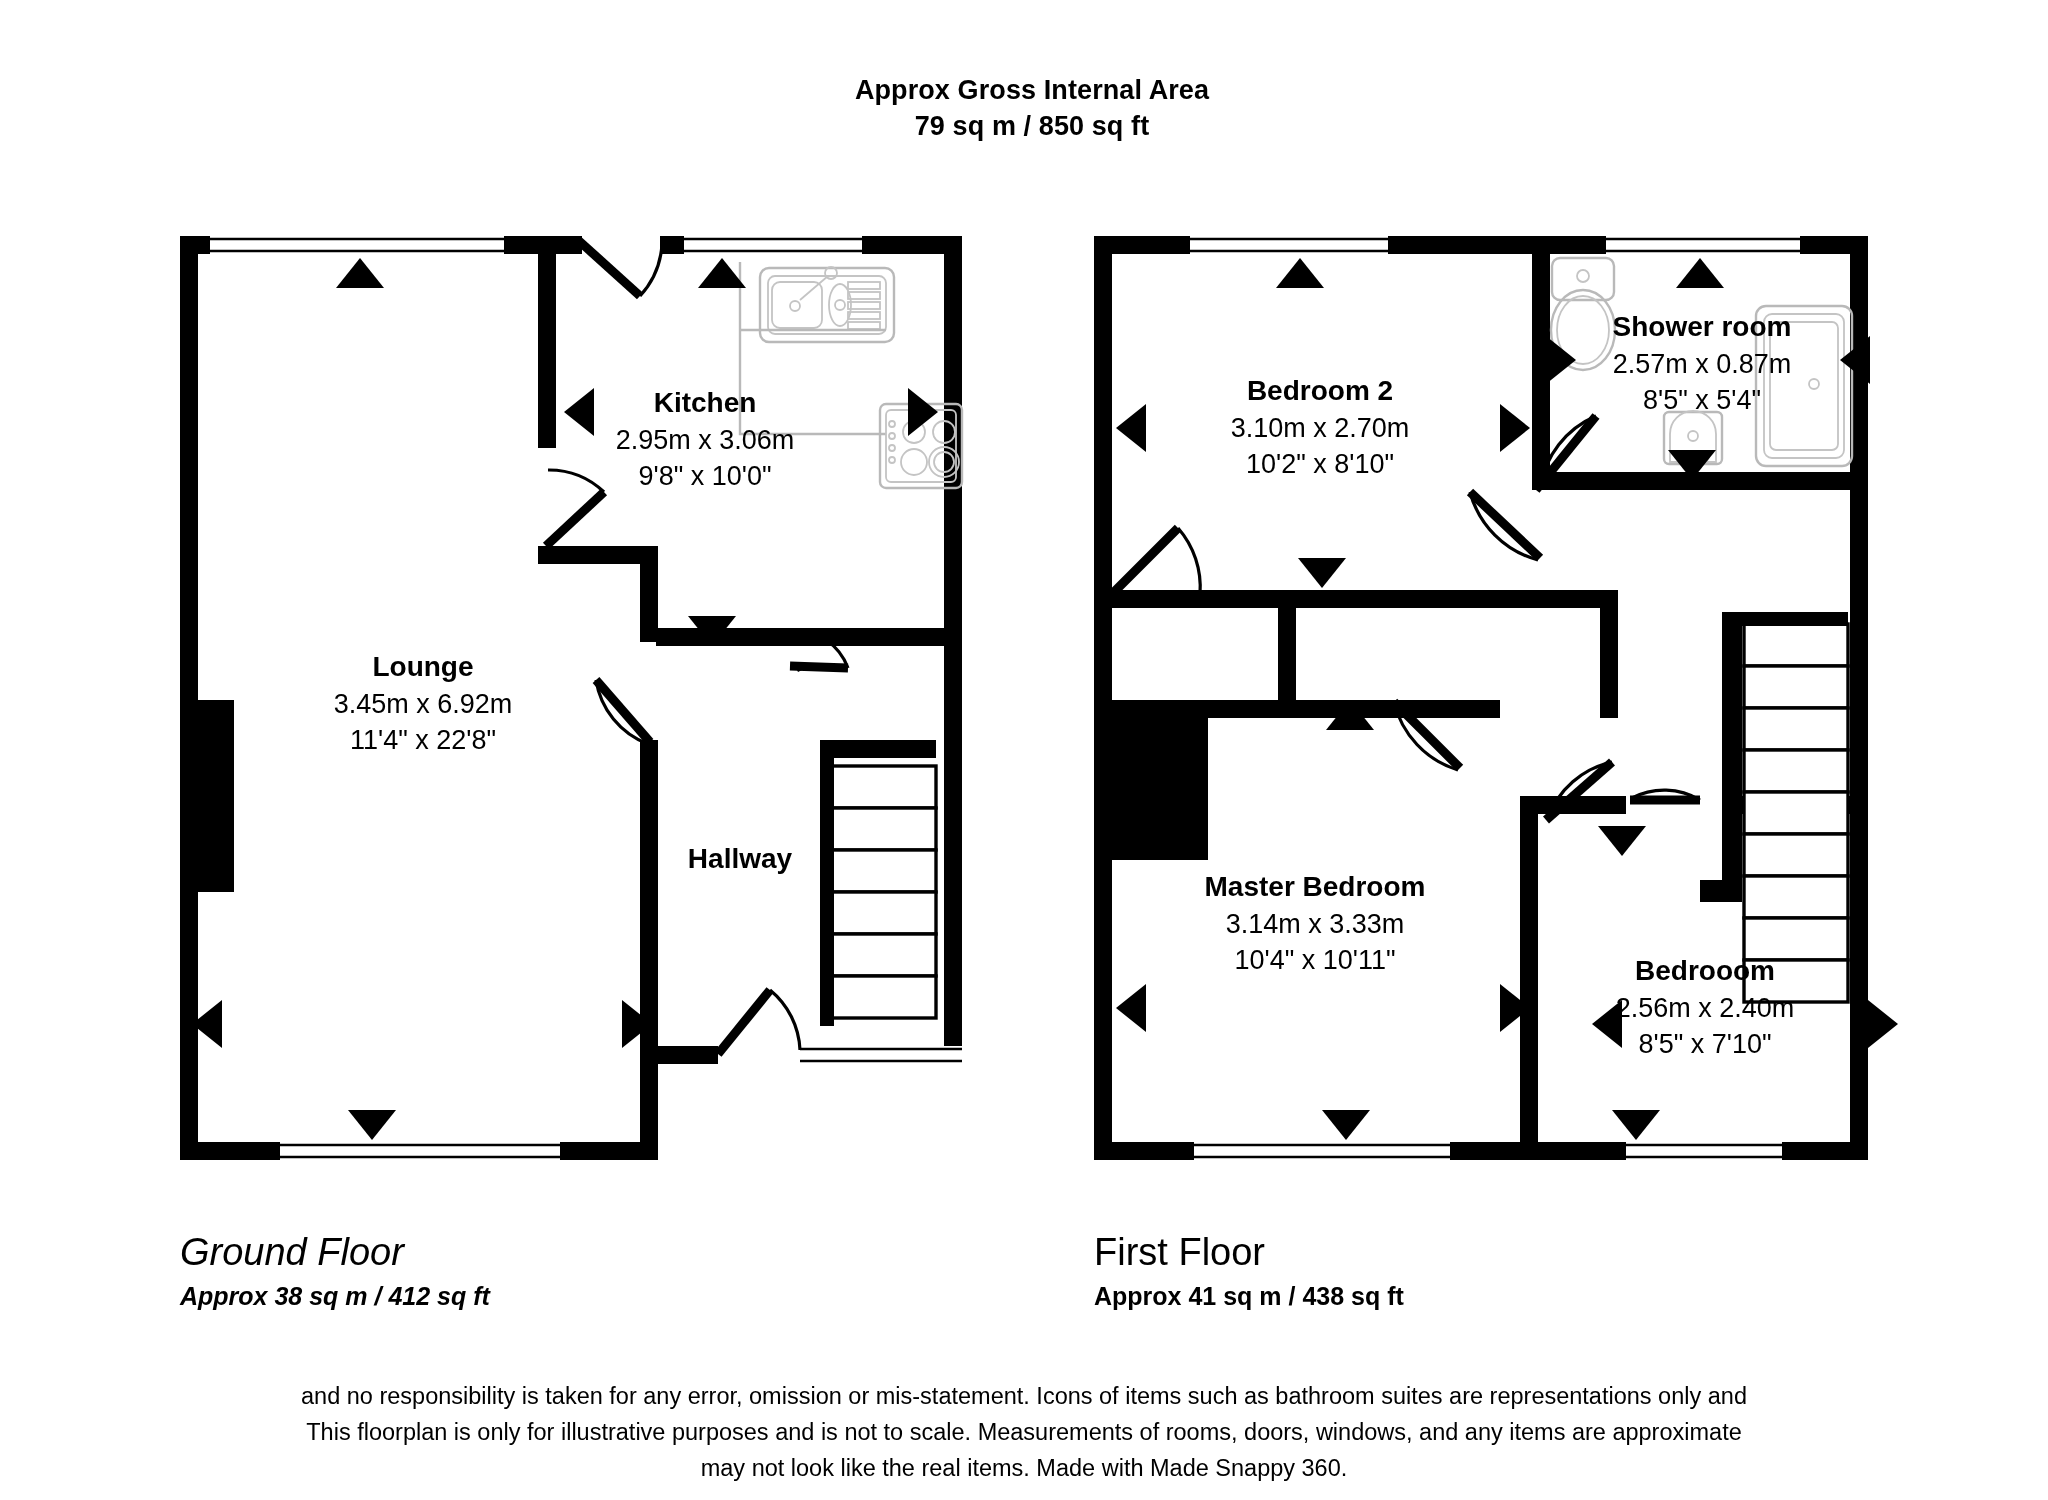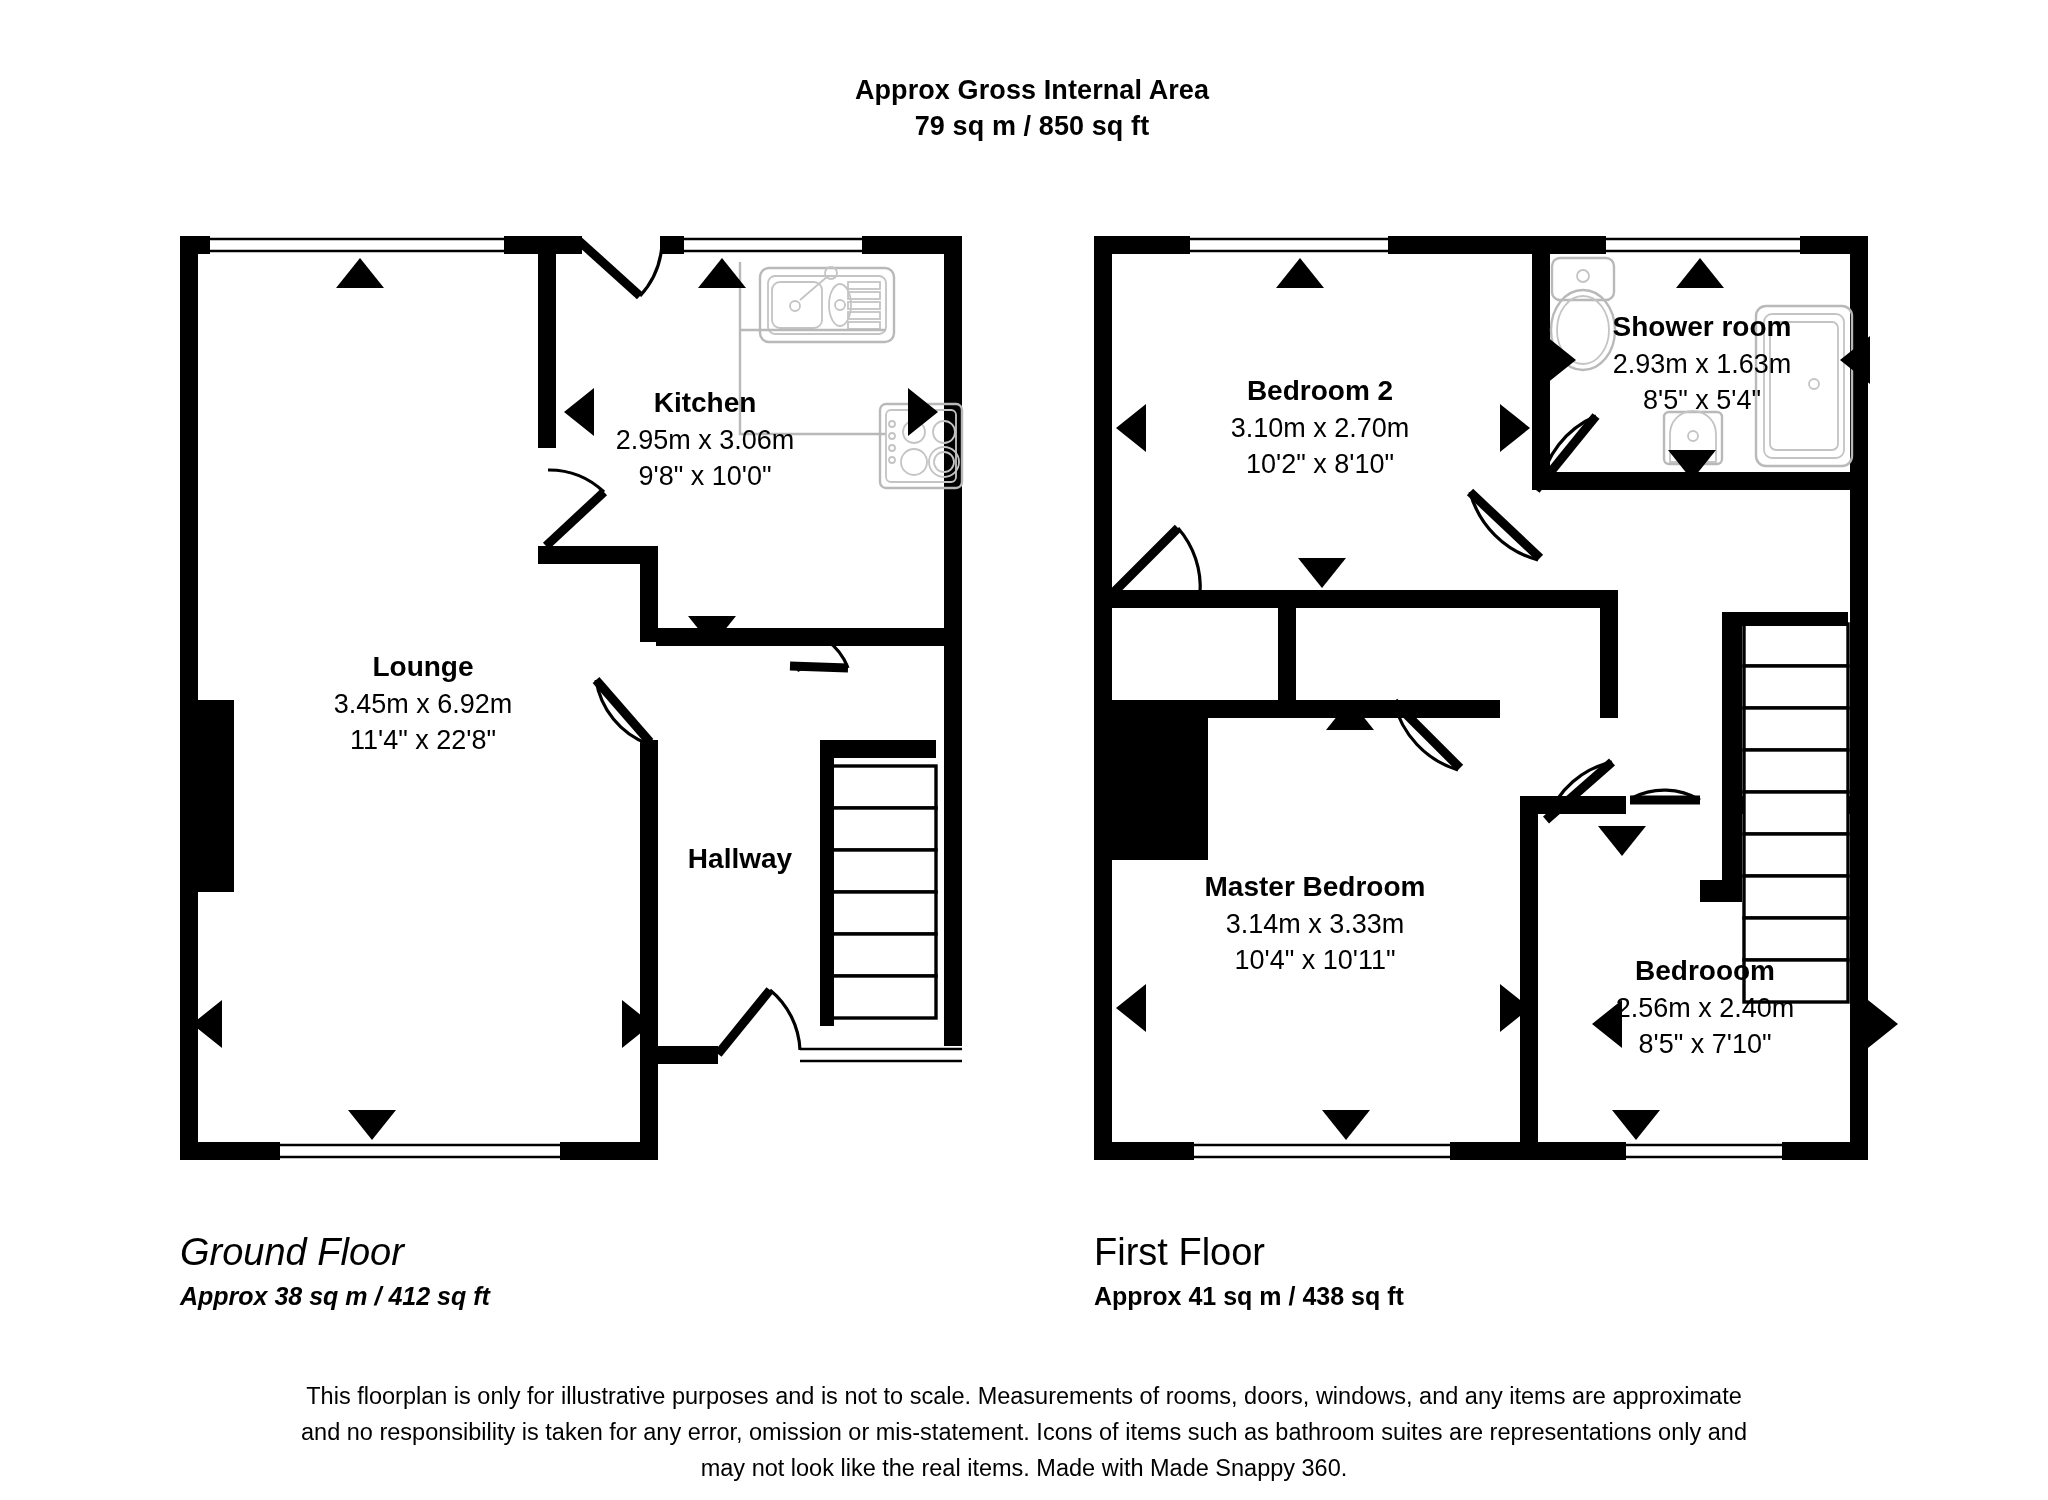--- a/index.html
+++ b/index.html
@@ -435,21 +435,21 @@
   </div>
 
   <div class="room-label" style="left: 1160px; top: 372px; width: 320px;">
     <div class="room-name">Bedroom 2</div>
     <div class="room-dim">3.10m x 2.70m</div>
     <div class="room-dim">10'2" x 8'10"</div>
   </div>
 
   <div class="room-label" style="left: 1572px; top: 308px; width: 260px;">
     <div class="room-name">Shower room</div>
-    <div class="room-dim">2.93m x 1.63m</div>
+    <div class="room-dim">2.57m x 0.87m</div>
     <div class="room-dim">8'5" x 5'4"</div>
   </div>
 
   <div class="room-label" style="left: 1150px; top: 868px; width: 330px;">
     <div class="room-name">Master Bedroom</div>
     <div class="room-dim">3.14m x 3.33m</div>
     <div class="room-dim">10'4" x 10'11"</div>
   </div>
 
   <div class="room-label" style="left: 1560px; top: 952px; width: 290px;">
@@ -462,18 +462,18 @@
     <div class="floor-title-name">Ground Floor</div>
     <div class="floor-title-area">Approx 38 sq m / 412 sq ft</div>
   </div>
 
   <div class="floor-title" style="left: 1094px; top: 1228px;">
     <div class="floor-title-name">First Floor</div>
     <div class="floor-title-area">Approx 41 sq m / 438 sq ft</div>
   </div>
 
   <div class="disclaimer">
+    <div>and no responsibility is taken for any error, omission or mis-statement. Icons of items such as bathroom suites are representations only and</div>
     <div>This floorplan is only for illustrative purposes and is not to scale. Measurements of rooms, doors, windows, and any items are approximate</div>
-    <div>and no responsibility is taken for any error, omission or mis-statement. Icons of items such as bathroom suites are representations only and</div>
     <div>may not look like the real items. Made with Made Snappy 360.</div>
   </div>
 
 </div>
 
 </body></html>

